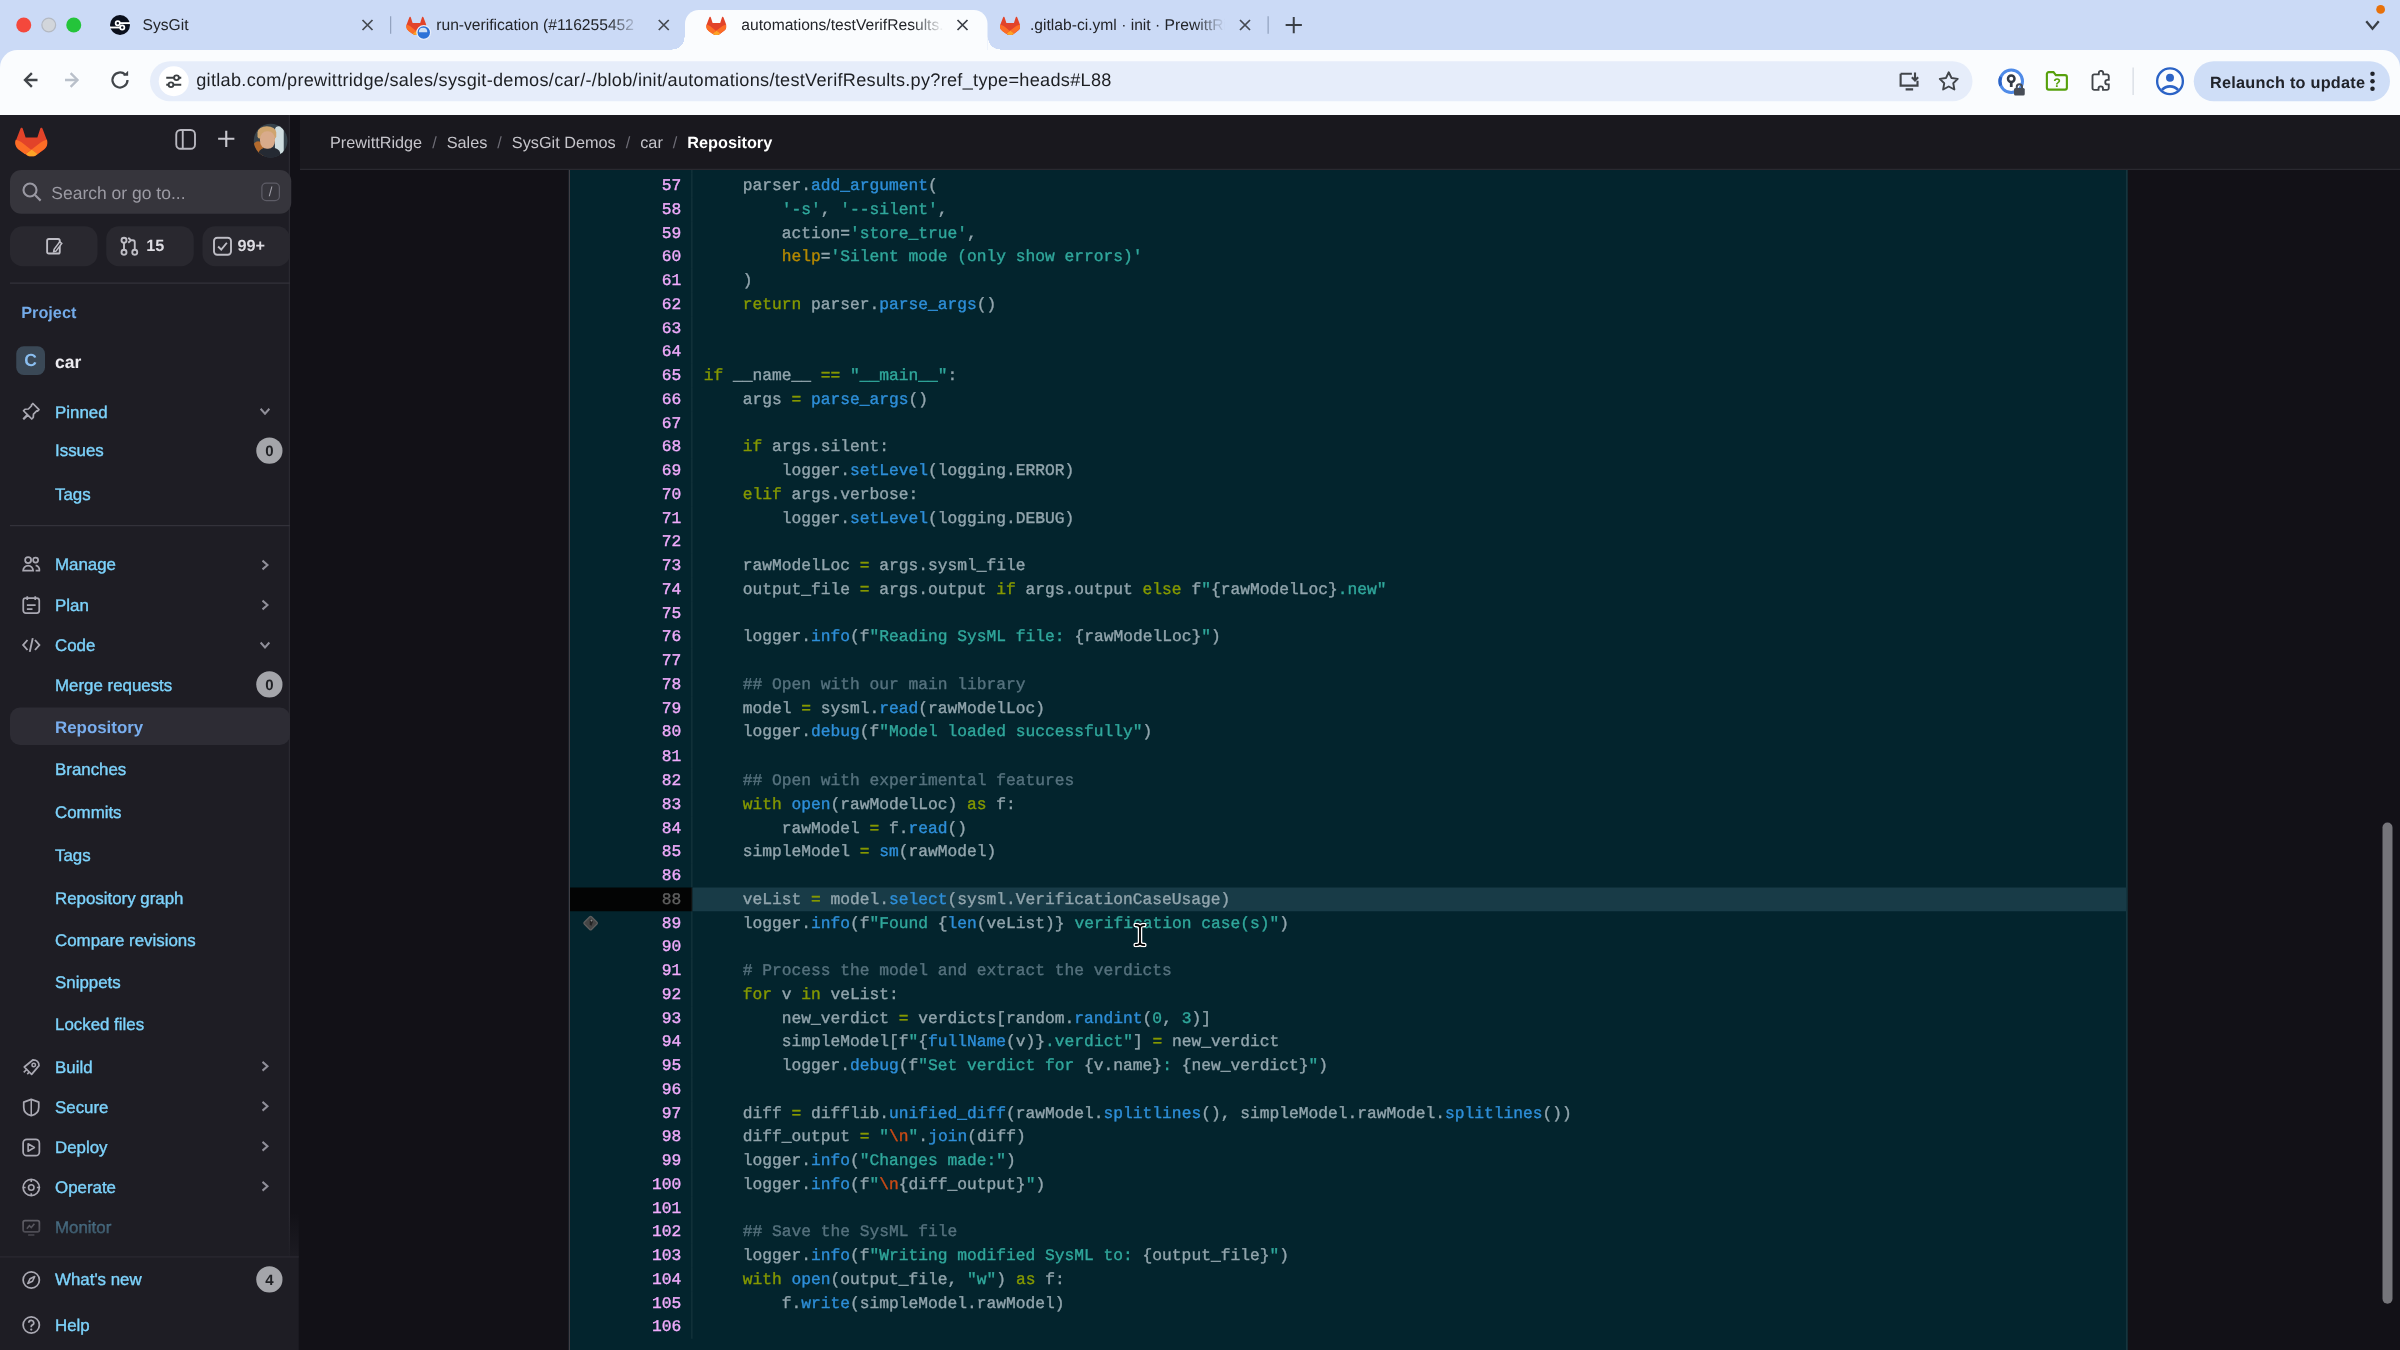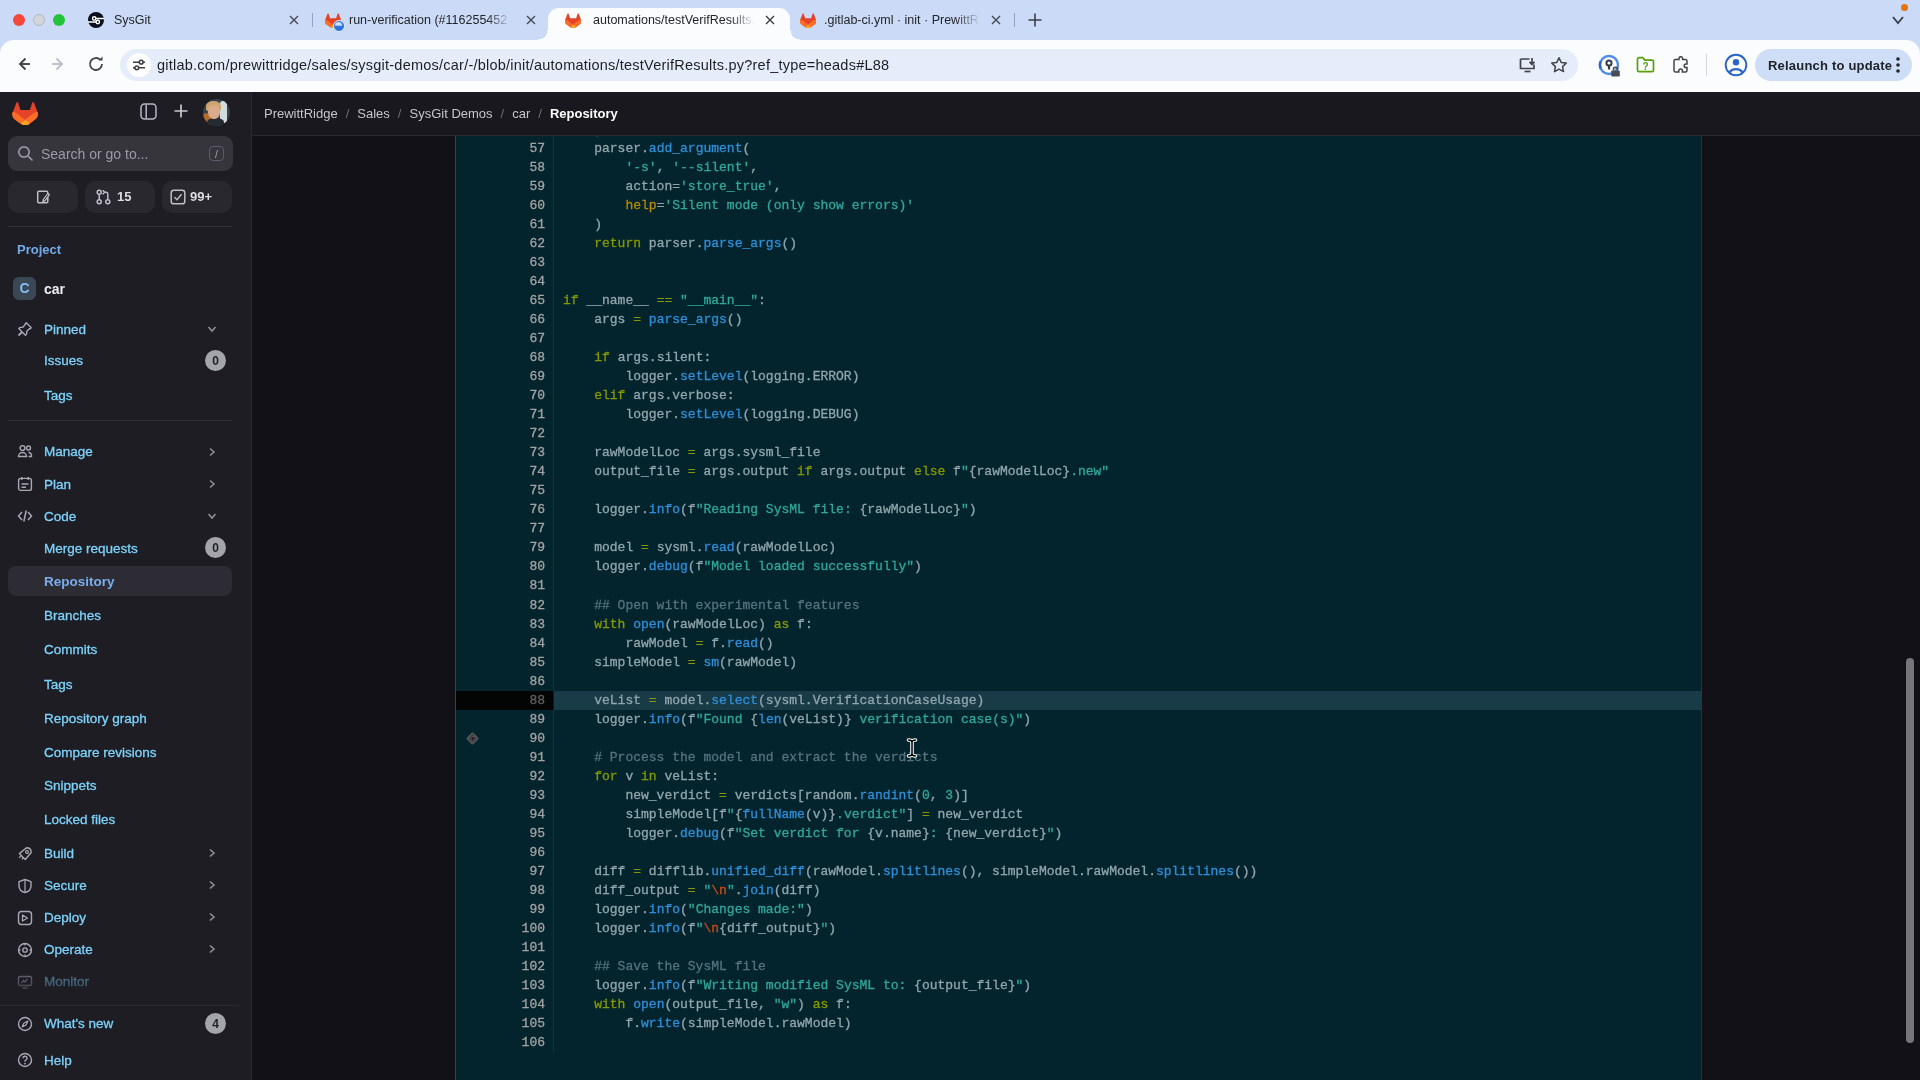--- a/index.html
+++ b/index.html
@@ -16,32 +16,32 @@
 .tabx svg{display:block}
 .activetab{position:absolute;left:548px;top:8px;width:242px;height:32px;background:#fafcfe;border-radius:11px 11px 0 0}
 .tabsep{position:absolute;top:13px;width:1px;height:14px;background:#93a3c0}
 .favicon{width:16px;height:16px;flex:0 0 16px}
 
 #gl{position:absolute;left:0;top:92px;width:1920px;height:988px;background:#121117}
 #topbar{position:absolute;left:240px;top:0;width:1680px;height:44px;background:#19181e;border-bottom:1px solid #2a2930}
 .crumbs{position:absolute;left:24px;top:0;height:43px;display:flex;align-items:center;font-size:13px;color:#c6c5cb;white-space:nowrap}
 .crumbs .sep{color:#6e6d76;margin:0 8px}
 .crumbs .cur{color:#fff;font-weight:700}
-#sidebar{position:absolute;left:0;top:0;width:252px;height:988px;background:#1e1d24;border-right:1px solid #2a2930}
+#sidebar{position:absolute;left:0;top:0;width:232px;height:988px;background:#1e1d24;border-right:1px solid #2a2930}
 .srow{position:absolute;left:0;width:240px;height:32px;display:flex;align-items:center;font-size:13.5px;color:#7dd3fc;-webkit-text-stroke:.3px}
 .srow .txt{position:absolute;left:44px}
 .srow .ic{position:absolute;left:17px;width:16px;height:16px}
 .chev{position:absolute;left:206px;width:12px;height:12px}
 .badge{position:absolute;left:205px;width:21px;height:21px;border-radius:11px;background:#a4a5aa;color:#1f2024;font-size:12px;font-weight:700;display:flex;align-items:center;justify-content:center}
 .sdivider{position:absolute;left:8px;width:224px;height:1px;background:#33323a}
 
 #codepanel{position:absolute;left:455px;top:44px;width:1247px;height:944px;background:#03242d;border-left:1px solid #403f45;border-right:1.5px solid #1d3b44;overflow:hidden}
 #lines{margin-top:-15.9px}
 .r{display:flex;height:19.02px;white-space:pre;font-family:"Liberation Mono",monospace;font-size:13px;line-height:19.02px;-webkit-text-stroke:.3px}
-.n{flex:0 0 97.5px;text-align:right;padding-right:7.5px;color:#a3a3a3;border-right:1px solid rgba(255,255,255,0.075)}
+.n{flex:0 0 97.5px;text-align:right;padding-right:7.5px;color:#f0abfc;border-right:1px solid rgba(255,255,255,0.075)}
 .t{flex:1;padding-left:9.5px;color:#92a5ad}
 .r i{font-style:normal}
 i.k{color:#859900}i.b{color:#2e8fd9}i.s{color:#30a89c}i.y{color:#b58900}i.o{color:#cb4b16}i.c{color:#56727e}
 .hl .n{background:#030404;color:#606060}
 .hl .t{background:#183b47}
 </style>
 </head>
 <body>
 <div id="root">
 <svg width="0" height="0" style="position:absolute">
@@ -434,20 +434,21 @@
 <div class="r"><span class="n">68</span><span class="t">    <i class="k">if</i> args.silent:</span></div>
 <div class="r"><span class="n">69</span><span class="t">        logger.<i class="b">setLevel</i>(logging.ERROR)</span></div>
 <div class="r"><span class="n">70</span><span class="t">    <i class="k">elif</i> args.verbose:</span></div>
 <div class="r"><span class="n">71</span><span class="t">        logger.<i class="b">setLevel</i>(logging.DEBUG)</span></div>
 <div class="r"><span class="n">72</span><span class="t"></span></div>
 <div class="r"><span class="n">73</span><span class="t">    rawModelLoc <i class="k">=</i> args.sysml_file</span></div>
 <div class="r"><span class="n">74</span><span class="t">    output_file <i class="k">=</i> args.output <i class="k">if</i> args.output <i class="k">else</i> f<i class="s">"</i>{rawModelLoc}<i class="s">.new"</i></span></div>
 <div class="r"><span class="n">75</span><span class="t"></span></div>
 <div class="r"><span class="n">76</span><span class="t">    logger.<i class="b">info</i>(f<i class="s">"Reading SysML file:</i><i class="s"> </i>{rawModelLoc}<i class="s">"</i>)</span></div>
 <div class="r"><span class="n">77</span><span class="t"></span></div>
+<div class="r"><span class="n">78</span><span class="t"><i class="c">    ## Open with our main library</i></span></div>
 <div class="r"><span class="n">79</span><span class="t">    model <i class="k">=</i> sysml.<i class="b">read</i>(rawModelLoc)</span></div>
 <div class="r"><span class="n">80</span><span class="t">    logger.<i class="b">debug</i>(f<i class="s">"Model loaded successfully"</i>)</span></div>
 <div class="r"><span class="n">81</span><span class="t"></span></div>
 <div class="r"><span class="n">82</span><span class="t"><i class="c">    ## Open with experimental features</i></span></div>
 <div class="r"><span class="n">83</span><span class="t">    <i class="k">with</i> <i class="b">open</i>(rawModelLoc) <i class="k">as</i> f:</span></div>
 <div class="r"><span class="n">84</span><span class="t">        rawModel <i class="k">=</i> f.<i class="b">read</i>()</span></div>
 <div class="r"><span class="n">85</span><span class="t">    simpleModel <i class="k">=</i> <i class="b">sm</i>(rawModel)</span></div>
 <div class="r"><span class="n">86</span><span class="t"></span></div>
 <div class="r hl"><span class="n">88</span><span class="t">    veList <i class="k">=</i> model.<i class="b">select</i>(sysml.VerificationCaseUsage)</span></div>
 <div class="r"><span class="n">89</span><span class="t">    logger.<i class="b">info</i>(f<i class="s">"Found </i>{<i class="b">len</i>(veList)}<i class="s"> verification case(s)"</i>)</span></div>

